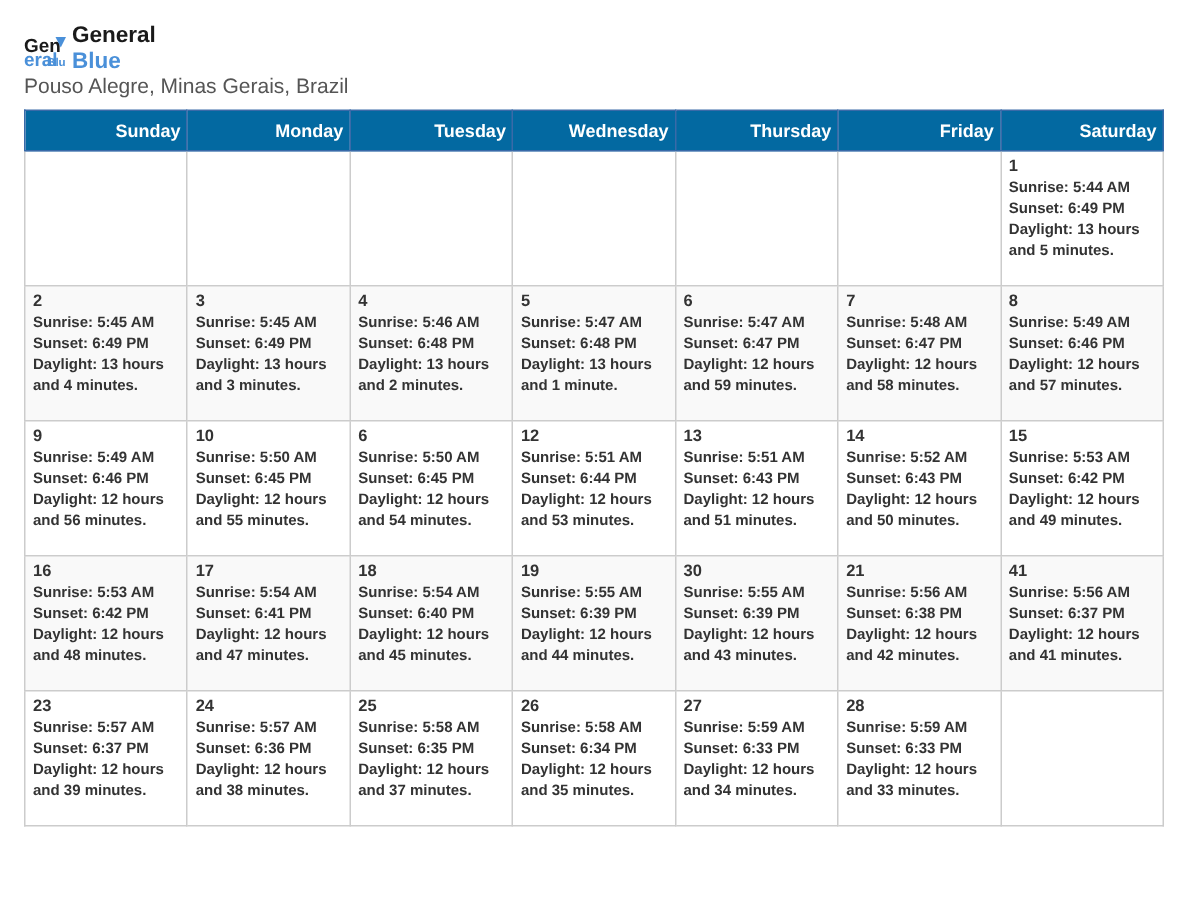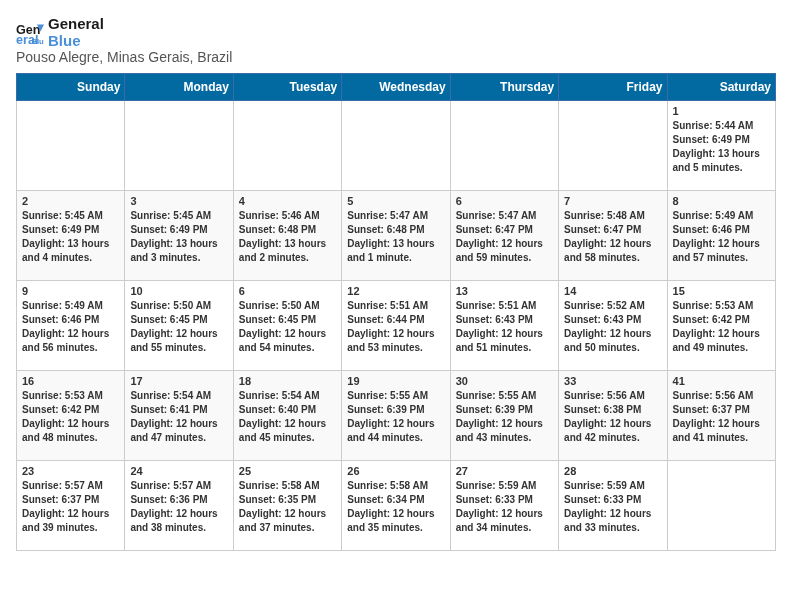--- a/index.html
+++ b/index.html
@@ -262,21 +262,21 @@
 and 44 minutes.</div>
         </td>
         <td>
           <span class="day-number">30</span>
           <div class="day-info" style="white-space: pre-line;">Sunrise: 5:55 AM
 Sunset: 6:39 PM
 Daylight: 12 hours
 and 43 minutes.</div>
         </td>
         <td>
-          <span class="day-number">33</span>
+          <span class="day-number">21</span>
           <div class="day-info" style="white-space: pre-line;">Sunrise: 5:56 AM
 Sunset: 6:38 PM
 Daylight: 12 hours
 and 42 minutes.</div>
         </td>
         <td>
           <span class="day-number">41</span>
           <div class="day-info" style="white-space: pre-line;">Sunrise: 5:56 AM
 Sunset: 6:37 PM
 Daylight: 12 hours

